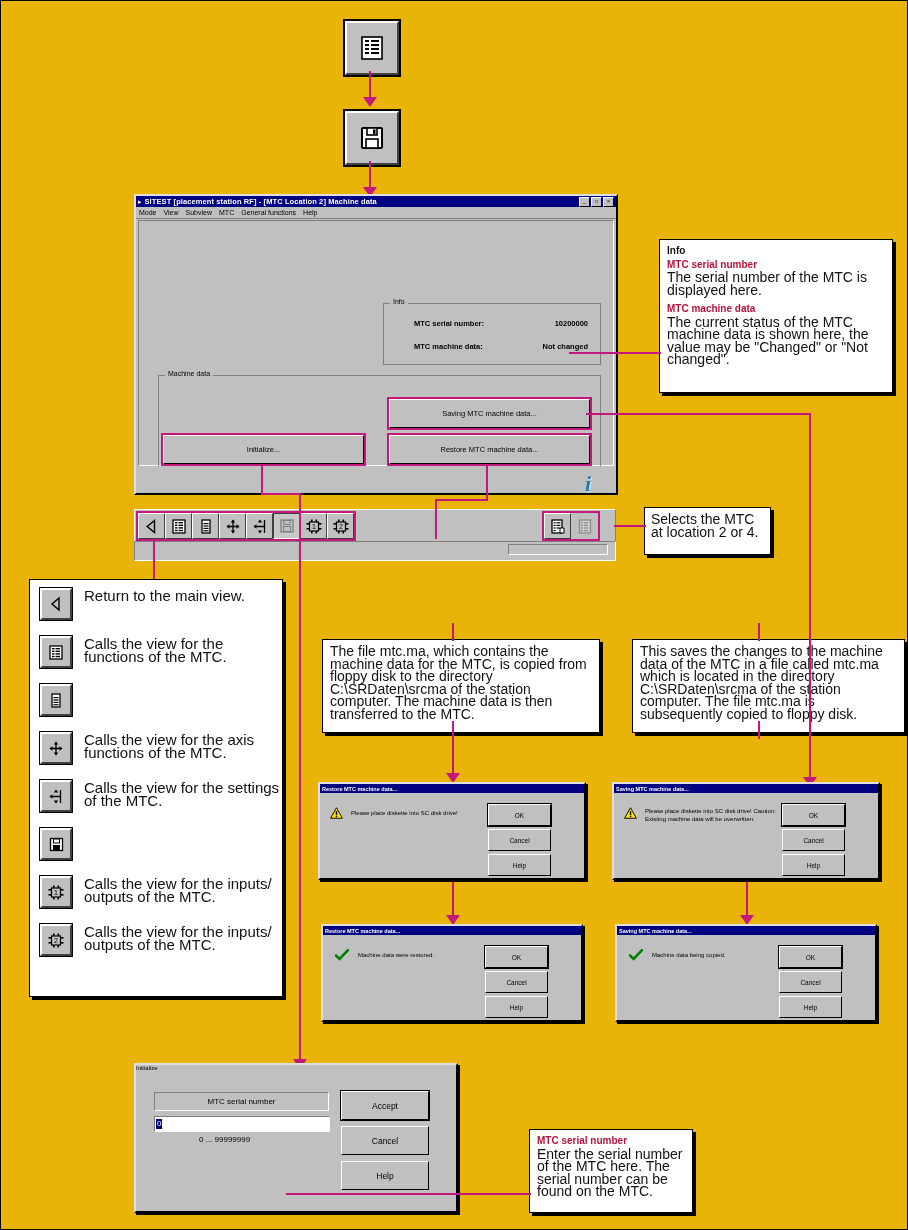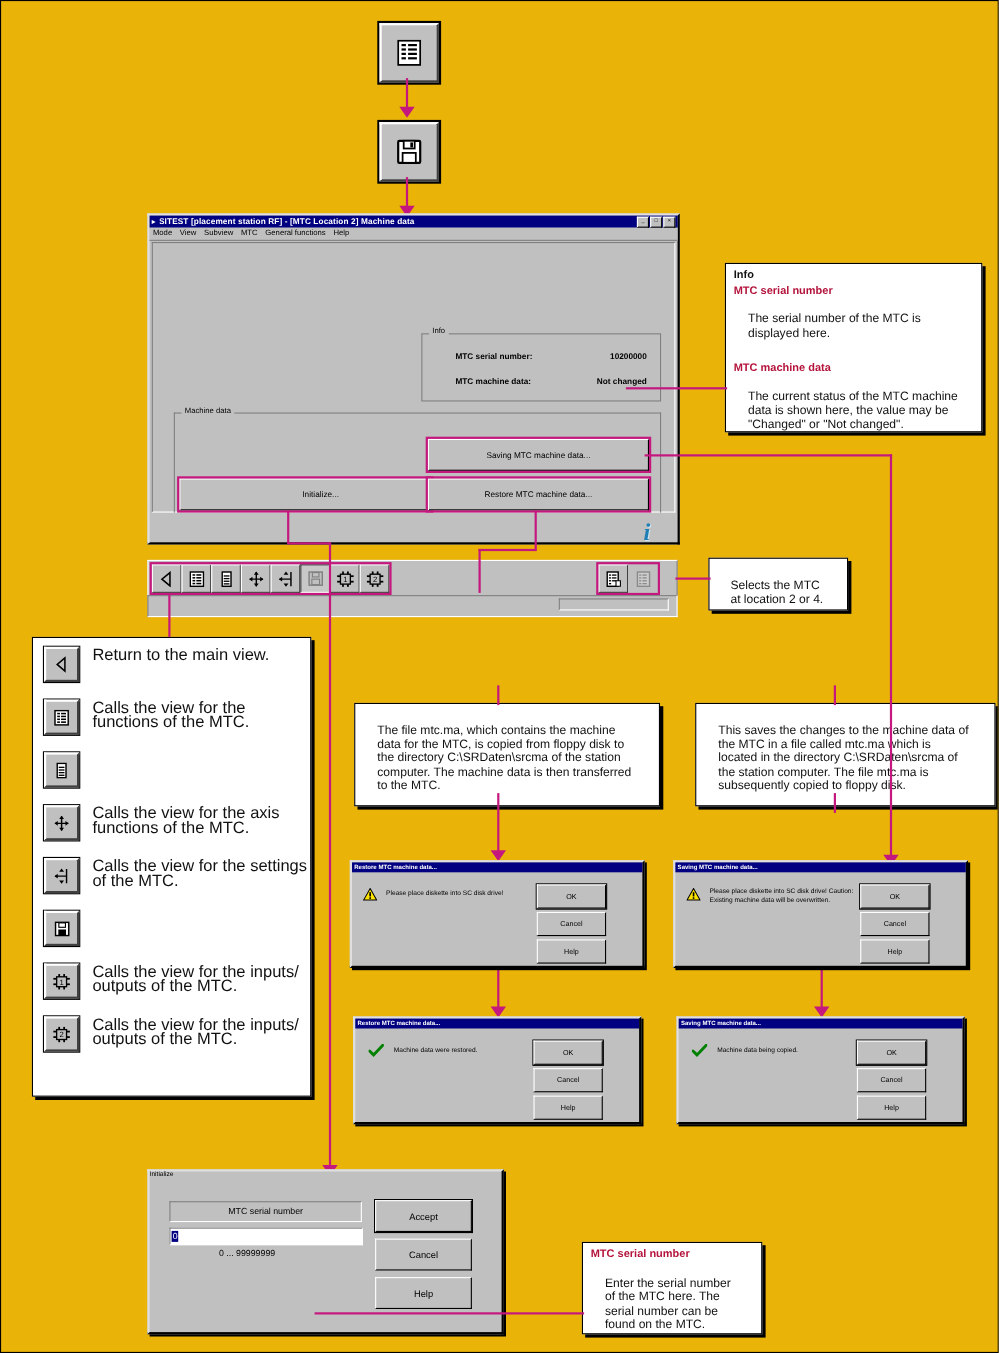--- a/index.html
+++ b/index.html
@@ -59,21 +59,21 @@
   .tbtn{width:25px;height:24px;background:#c0c0c0;border:1px solid;
         border-color:#fff #404040 #404040 #fff;display:flex;align-items:center;
         justify-content:center;margin:0;}
   .tbtn.pressed{border-color:#404040 #fff #fff #404040;background:#c8c8c8;}
   .tbtn.flat{border-color:#c0c0c0;}
   .hlgroup{outline:2px solid #c4187e;}
 
   
   .note{position:absolute;background:#fff;border:1px solid #000;
         box-shadow:3px 3px 0 #000;padding:5px 7px;}
-  .note p{margin:13px;font-size:11px;line-height:12.5px;color:#111;}
+  .note p{margin:0;font-size:14px;line-height:12.5px;color:#111;}
   .note .hd{font-weight:bold;font-size:10px;color:#111;margin:0 0 1px;}
   .note .rhd{font-weight:bold;font-size:10px;color:#b4143c;margin:0;}
   .note .sp{height:7px;}
 
   
   .legend{position:absolute;background:#fff;border:1px solid #000;
           box-shadow:3px 3px 0 #000;}
   .lrow{display:flex;align-items:flex-start;gap:12px;padding:0 0 0 10px;}
   .lrow .licon{width:28px;height:28px;flex:0 0 28px;background:#c0c0c0;
                border:2px solid;border-color:#fff #404040 #404040 #fff;
@@ -181,21 +181,21 @@
         <span class="fld" style="left:30px;top:15px;">MTC serial number:</span>
         <span class="fld" style="right:12px;top:15px;">10200000</span>
         <span class="fld" style="left:30px;top:38px;">MTC machine data:</span>
         <span class="fld" style="right:12px;top:38px;text-align:right;">Not changed</span>
       </div>
 
       <div class="grp" style="left:19px;top:154px;width:441px;height:90px;border-bottom:none;">
         <span class="lbl">Machine data</span>
       </div>
       <div class="btn hl" style="left:250px;top:178px;width:199px;height:27px;">Saving MTC machine data...</div>
-      <div class="btn hl" style="left:24px;top:214px;width:199px;height:27px;padding-left:28px;">Initialize...</div>
+      <div class="btn hl" style="left:24px;top:214px;width:199px;height:27px;">Initialize...</div>
       <div class="btn hl" style="left:250px;top:214px;width:199px;height:27px;">Restore MTC machine data...</div>
     </div>
 
     <span class="infoi" style="left:449px;top:275px;">i</span>
   </div>
 
   <div class="toolbar" style="left:133px;top:508px;width:480px;height:32px;">
     <div class="hlgroup" style="display:flex;margin-left:3px;">
       <div class="tbtn">
         <svg width="15" height="15" viewBox="0 0 15 15">

